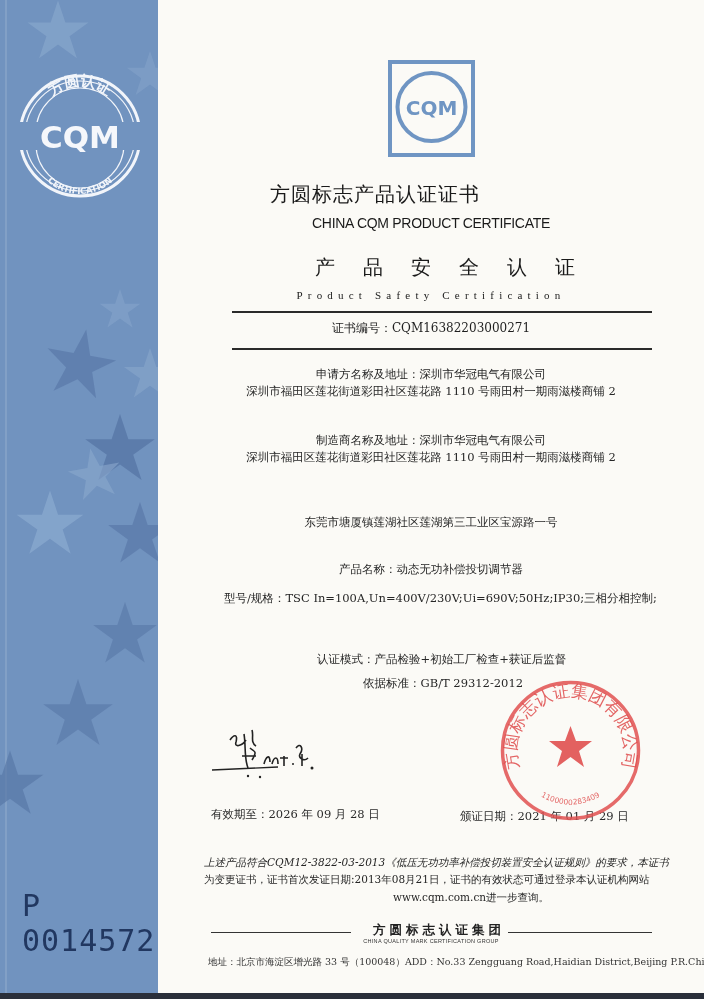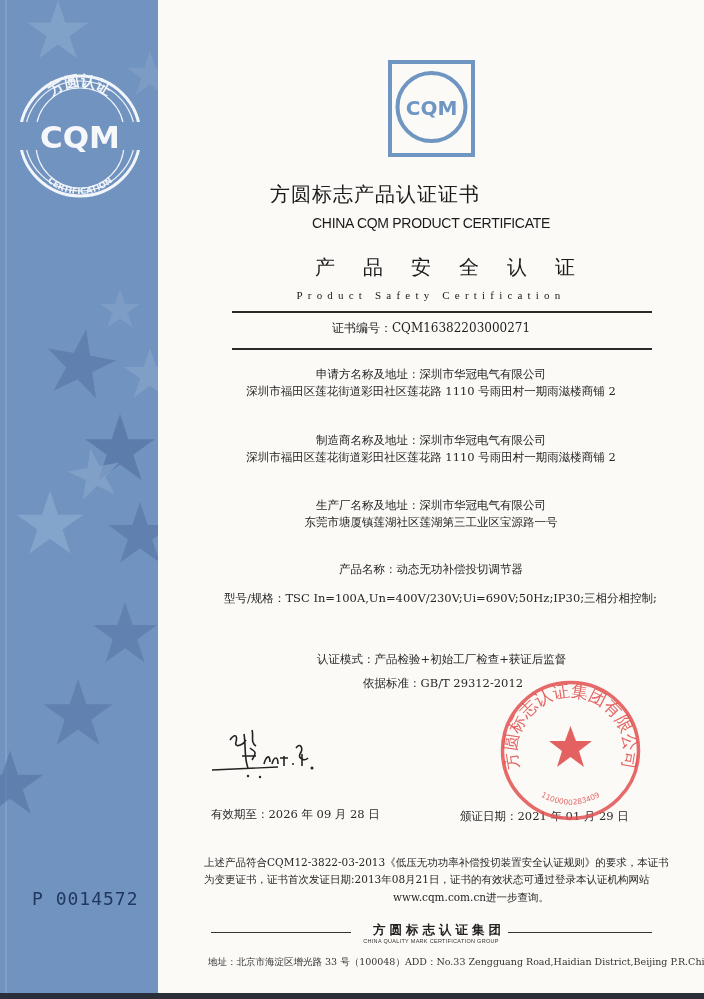--- a/index.html
+++ b/index.html
@@ -1,21 +1,21 @@
 <!DOCTYPE html>
 <html><head>
 <meta charset="utf-8">
 <style>
   html, body { margin:0; padding:0; }
   body { width:704px; height:999px; position:relative; overflow:hidden; background:#fbfaf6; font-family:"DejaVu Serif", serif; color:#1e1e1e; }
   .band { position:absolute; left:0; top:0; width:158px; height:999px; background:#7193bf; overflow:hidden; }
   .band .edge { position:absolute; left:5px; top:0; width:2px; height:999px; background:rgba(255,255,255,0.12); }
   .band svg.stars { position:absolute; left:0; top:0; }
   .badge { position:absolute; left:16px; top:72px; width:128px; height:128px; }
-  .serial { position:absolute; left:22px; top:888px; font-family:"DejaVu Sans Mono", monospace; font-size:18px; color:#213760; letter-spacing:1px;margin-left:10px; }
+  .serial { position:absolute; left:22px; top:888px; font-family:"DejaVu Sans Mono", monospace; font-size:30px; color:#213760; letter-spacing:1px; }
   .bottom-shadow { position:absolute; left:0; top:993px; width:704px; height:6px; background:#2a2f3a; }
 
   .main { position:absolute; left:158px; top:0; width:546px; height:999px; }
   .logo-box { position:absolute; left:230px; top:60px; width:87px; height:97px; }
   .title-cn { position:absolute; left:0; width:434px; top:181px; text-align:center; font-family:"DejaVu Sans", sans-serif; font-size:20px; letter-spacing:1px; color:#1a1a1a; }
   .title-en { position:absolute; left:0; width:546px; top:215px; text-align:center; font-family:"Liberation Sans", sans-serif; font-size:14px; color:#1a1a1a; letter-spacing:-0.3px; }
   .subtitle-cn { position:absolute; left:0; width:546px; top:254px; text-align:center; font-family:"DejaVu Serif", serif; font-size:20px; letter-spacing:28px; padding-left:28px; color:#1a1a1a; }
   .subtitle-en { position:absolute; left:0; width:546px; top:289px; text-align:center; font-family:"Liberation Serif", serif; font-size:11px; letter-spacing:5.2px; color:#1a1a1a; }
   .rule { position:absolute; left:74px; width:420px; height:1.5px; background:#2a2a2a; }
   .cert-no { position:absolute; left:0; width:546px; top:320px; text-align:center; font-size:12px; }
@@ -91,23 +91,20 @@
   <div class="txt" style="top:366px;">
     <span>申请方名称及地址：</span><span>深圳市华冠电气有限公司</span>
   </div>
   <div class="txt" style="top:383px;">深圳市福田区莲花街道彩田社区莲花路 1110 号雨田村一期雨滋楼商铺 2</div>
 
   <div class="txt" style="top:432px;">
     <span>制造商名称及地址：</span><span>深圳市华冠电气有限公司</span>
   </div>
   <div class="txt" style="top:449px;">深圳市福田区莲花街道彩田社区莲花路 1110 号雨田村一期雨滋楼商铺 2</div>
 
-  <div class="txt" style="top:497px;">
-    <span>生产厂名称及地址：</span><span>深圳市华冠电气有限公司</span>
-  </div>
   <div class="txt" style="top:514px;">东莞市塘厦镇莲湖社区莲湖第三工业区宝源路一号</div>
 
   <div class="txt" style="top:561px;">
     <span>产品名称：</span><span>动态无功补偿投切调节器</span>
   </div>
 
   <div class="txt left" style="top:590px; left:66px; width:480px;">
     <span>型号/规格：</span><span>TSC In=100A,Un=400V/230V;Ui=690V;50Hz;IP30;三相分相控制;</span>
   </div>
 
@@ -132,21 +129,21 @@
 
   <svg class="stamp" viewBox="0 0 145 145">
     <circle cx="72.5" cy="72.5" r="68" fill="none" stroke="#e05050" stroke-width="3.5" opacity="0.85"></circle>
     <path id="stampArc" d="M22,92 A54,54 0 1 1 123,92" fill="none"></path>
     <text font-family="DejaVu Serif, serif" font-size="17" fill="#e05050" opacity="0.88"><textPath href="#stampArc" startOffset="50%" text-anchor="middle">方圆标志认证集团有限公司</textPath></text>
     <path d="M72.5,48 L78,63 L94,63 L81,73 L86,89 L72.5,79 L59,89 L64,73 L51,63 L67,63 Z" fill="#e05050" opacity="0.9"></path>
     <path id="stampNum" d="M30,108 A58,58 0 0 0 115,108" fill="none"></path>
     <text font-family="DejaVu Sans, sans-serif" font-size="7.5" fill="#e05050" opacity="0.85"><textPath href="#stampNum" startOffset="50%" text-anchor="middle">1100000283409</textPath></text>
   </svg>
 
-  <div class="txt left" style="top:854px; left:46px; width:500px; font-size:10.5px;">上述产品符合CQM12-3822-03-2013《低压无功功率补偿投切装置安全认证规则》的要求，本证书</div>
+  <div class="txt left" style="top:854px; left:46px; width:500px; font-size:10.5px;font-style:italic;">上述产品符合CQM12-3822-03-2013《低压无功功率补偿投切装置安全认证规则》的要求，本证书</div>
   <div class="txt left" style="top:871px; left:46px; width:500px; font-size:10.5px;">为变更证书，证书首次发证日期:2013年08月21日，证书的有效状态可通过登录本认证机构网站</div>
   <div class="txt" style="top:889px; font-size:10.5px;margin-left:40px;">www.cqm.com.cn进一步查询。</div>
 
   <div class="footer-line" style="left:53px; width:140px;"></div>
   <div class="footer-line" style="left:350px; width:144px;"></div>
   <div class="footer-org">
     <div class="cn">方圆标志认证集团</div>
     <div class="en">CHINA QUALITY MARK CERTIFICATION GROUP</div>
   </div>
   <div class="address">地址：北京市海淀区增光路 33 号（100048）ADD：No.33 Zengguang Road,Haidian District,Beijing P.R.China (100048)</div>

